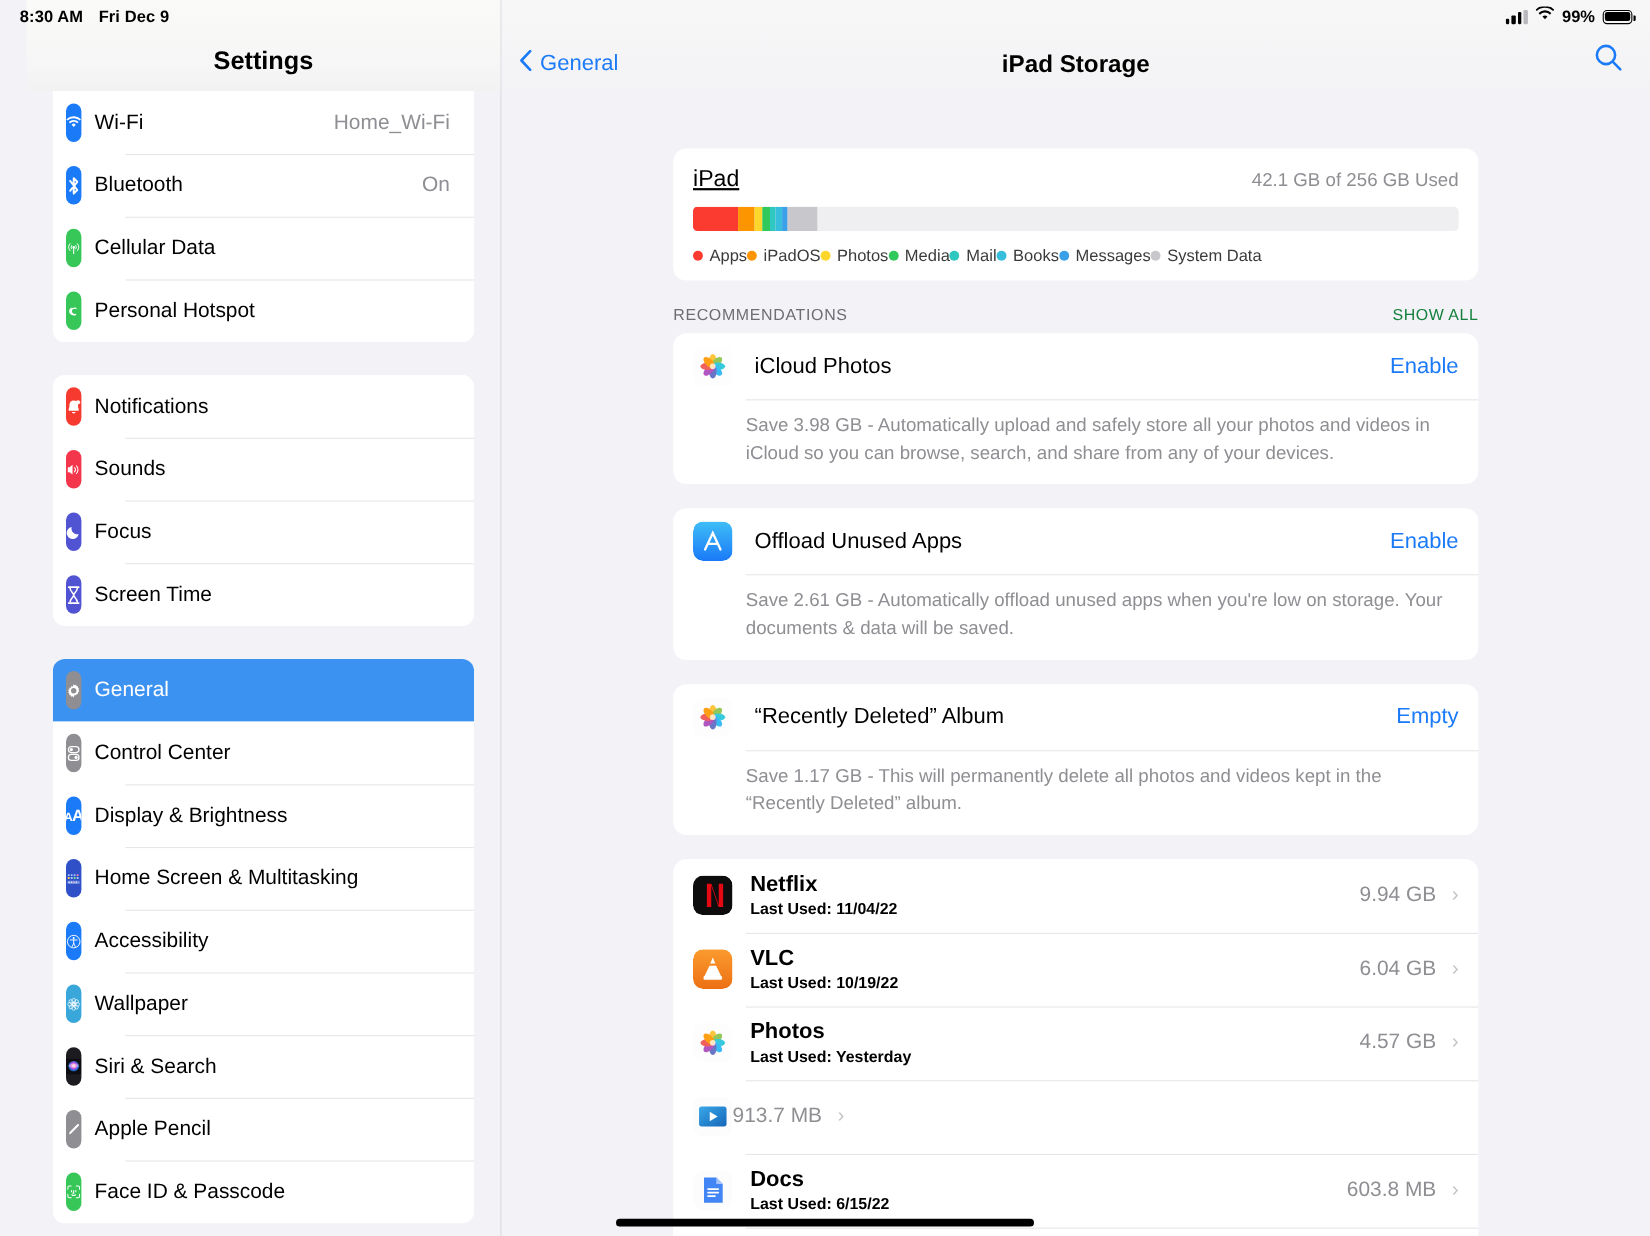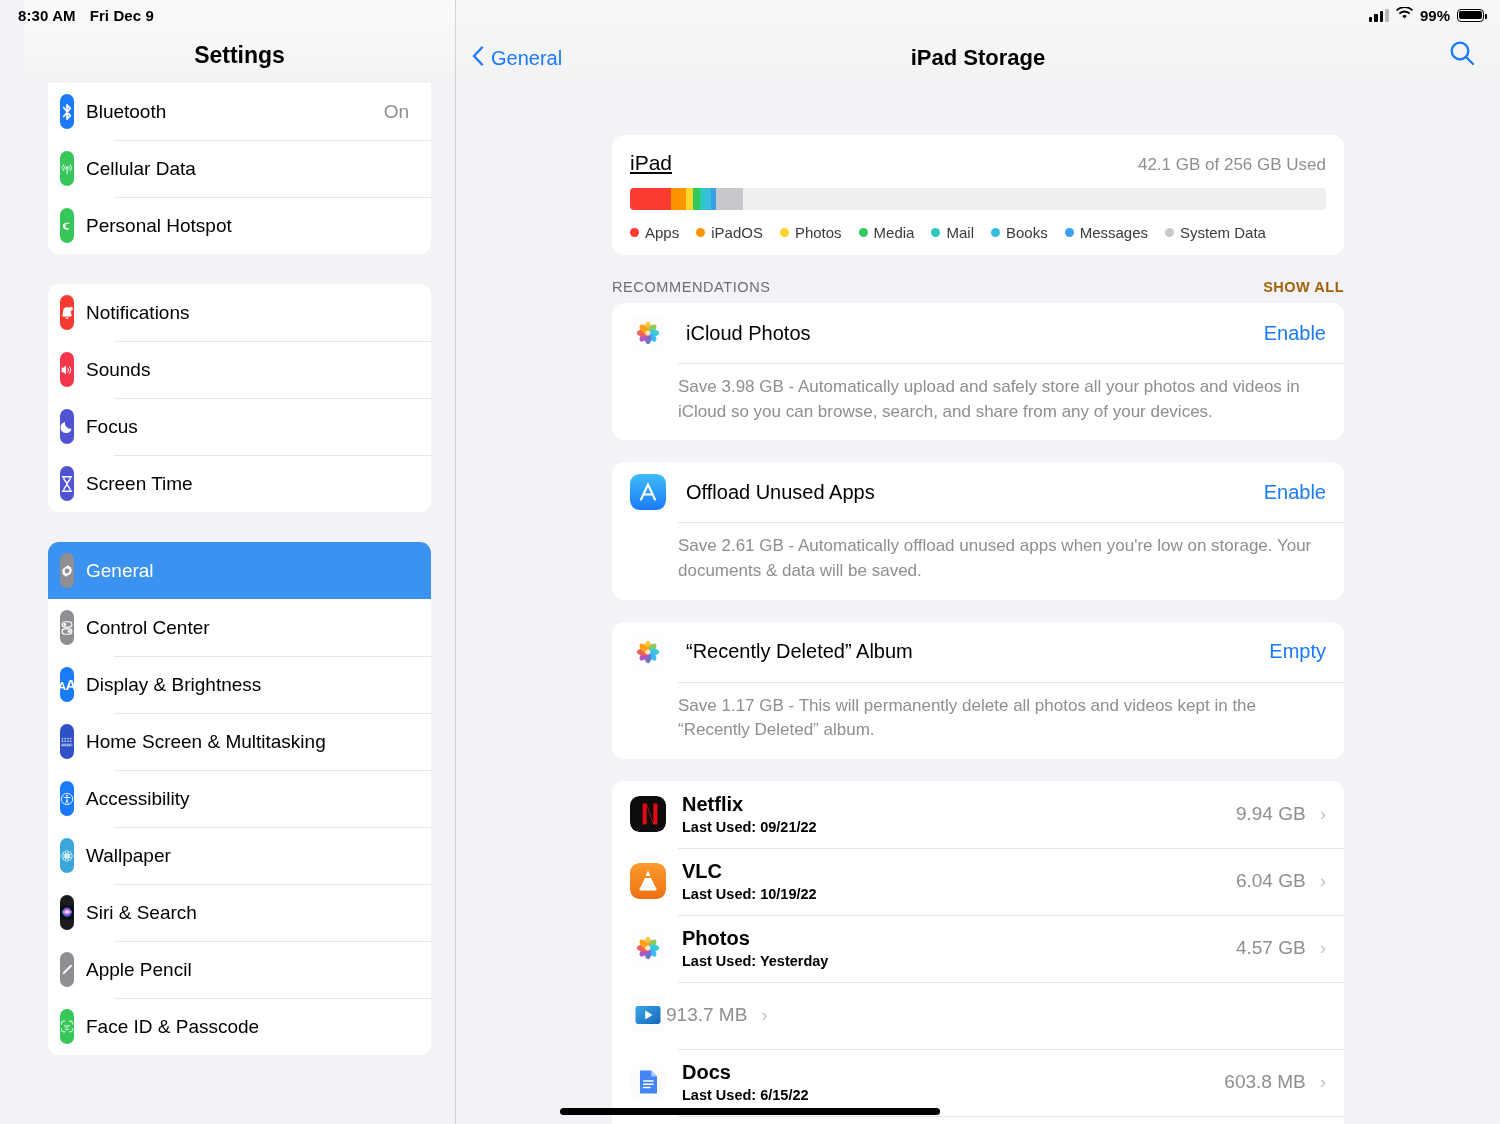--- a/index.html
+++ b/index.html
@@ -103,30 +103,30 @@
   
   #storage-card { margin-top: 52px; padding: 16px 18px 14px 18px; }
   .stor-head { display: flex; align-items: baseline; justify-content: space-between; }
   #stor-name { font-size: 21px; color: #000; text-decoration: underline; }
   #stor-used { font-size: 17px; color: #8e8e93; }
   #stor-bar {
     margin-top: 13px; height: 22px; border-radius: 4px; overflow: hidden;
     background: #efeff1; display: flex;
   }
   #stor-bar span { display: block; height: 100%; }
-  #stor-legend { margin-top: 14px; display: flex; align-items: center; gap: 17px; flex-wrap: nowrap; }
+  #stor-legend { margin-top: 14px; display: flex; align-items: center; flex-wrap: nowrap; }
   .leg { display: flex; align-items: center; gap: 6px; font-size: 15px; color: #3a3a3c; white-space: nowrap; }
   .leg b { display:block; width: 9px; height: 9px; border-radius: 50%; font-size:0; }
 
   
   #rec-head {
     margin: 24px 156px 8px 156px; display: flex; align-items: flex-start; justify-content: space-between;
   }
   #rec-title { font-size: 14.5px; letter-spacing: .6px; color: #6d6d72; }
-  #rec-showall { font-size: 14.5px; letter-spacing: .5px; color: #a16207; cursor: pointer; font-weight: bold; }
+  #rec-showall { font-size: 14.5px; letter-spacing: .5px; color: #15803d; cursor: pointer; }
 
   .rec-card { margin: 0 156px 22px 156px; background: #fff; border-radius: 12px; }
   .rec-top { display: flex; align-items: center; height: 60px; padding: 0 18px; position: relative; }
   .rec-icon { width: 36px; height: 36px; border-radius: 9px; flex: none; overflow: hidden; position: relative; }
   .rec-name { font-size: 20px; color: #000; margin-left: 20px; flex: 1; }
   .rec-action { font-size: 20px; color: #1a7af8; cursor: pointer; }
   .rec-desc {
     font-size: 17px; line-height: 1.45; color: #8e8e93;
     padding: 12px 18px 16px 66px; position: relative;
   }
@@ -181,20 +181,31 @@
   </div>
 
   <div id="sidebar">
     <div id="sidebar-header">
       <span id="sidebar-title">Settings</span>
     </div>
     <div id="sidebar-list">
         <div class="sb-group first">
           <div class="sb-row">
             <span class="ic" style="background: rgb(26, 122, 248);">
+              <svg width="22" height="17" viewBox="0 0 22 17">
+                <path d="M11 14.6 8.1 11.4a3.9 3.9 0 0 1 5.8 0z" fill="#fff"></path>
+                <path d="M11 7.3c2 0 3.9.8 5.3 2.2l1.7-1.9A10 10 0 0 0 11 4.6a10 10 0 0 0-7 2.9l1.7 2A7.6 7.6 0 0 1 11 7.3z" fill="#fff"></path>
+                <path d="M11 2.1c3.4 0 6.5 1.3 8.8 3.5l1.6-1.8A14.3 14.3 0 0 0 11-.5 14.3 14.3 0 0 0 .6 3.8l1.6 1.8A12.6 12.6 0 0 1 11 2.1z" fill="#fff"></path>
+              </svg>
+            </span>
+            <span class="sb-label">Wi-Fi</span>
+            <span class="sb-value">Home_Wi-Fi</span>
+          </div>
+          <div class="sb-row">
+            <span class="ic" style="background: rgb(26, 122, 248);">
               <svg width="15" height="22" viewBox="0 0 15 22">
                 <path d="M4 6.2 11 15l-3.5 3.5V3.5L11 7 4 15.8" fill="none" stroke="#fff" stroke-width="1.9" stroke-linejoin="round" stroke-linecap="round"></path>
               </svg>
             </span>
             <span class="sb-label">Bluetooth</span>
             <span class="sb-value">On</span>
           </div>
           <div class="sb-row">
             <span class="ic" style="background: rgb(55, 199, 89);">
               <svg width="24" height="23" viewBox="0 0 24 23">
@@ -521,21 +532,21 @@
         </div>
 
       <div id="apps-card">
           <div class="app-row">
             <span class="app-icon"><svg width="36" height="36" viewBox="0 0 36 36">
                 <rect width="36" height="36" rx="9" fill="#0d0d0d"></rect>
                 <path d="M12.6 7.5h4.1l6.7 19.2V7.5h4.0v21h-4.1L16.6 9.3v19.2h-4z" fill="#e50914"></path>
               </svg></span>
             <span class="app-texts">
               <span class="app-name" style="display:block">Netflix</span>
-              <span class="app-last" style="display:block">Last Used: 09/21/22</span>
+              <span class="app-last" style="display:block">Last Used: 11/04/22</span>
             </span>
             <span class="app-size">9.94 GB</span>
             <span class="chev">›</span>
           </div>
           <div class="app-row">
             <span class="app-icon"><svg width="36" height="36" viewBox="0 0 36 36">
                 <defs>
                   <linearGradient id="vg" x1="0" y1="0" x2="0" y2="1">
                     <stop offset="0%" stop-color="#fb9b2e"></stop>
                     <stop offset="100%" stop-color="#ed7014"></stop>

